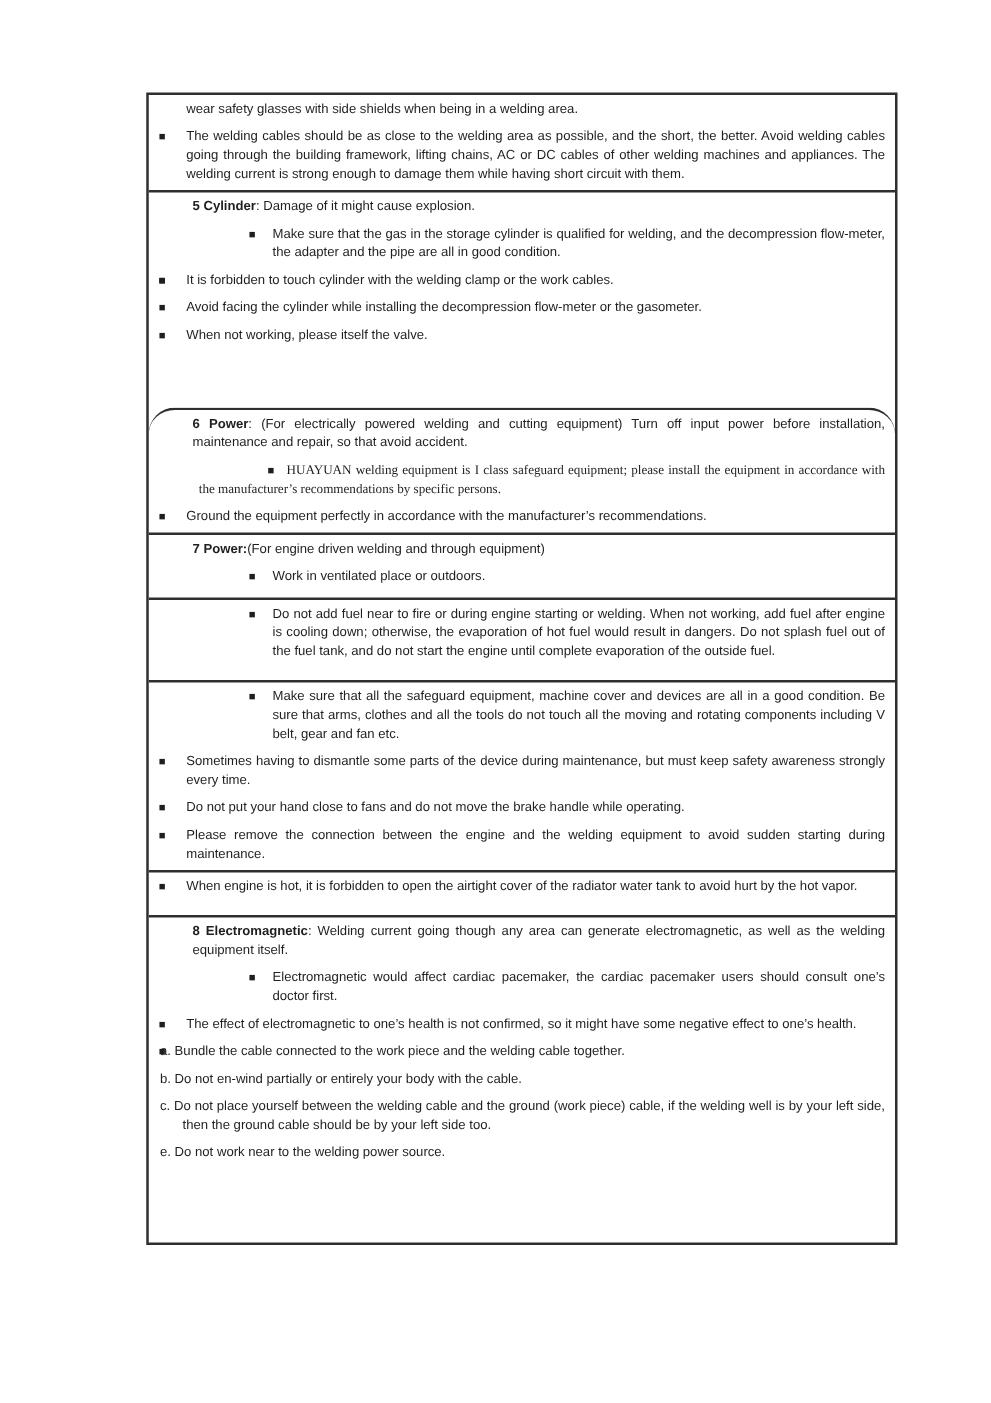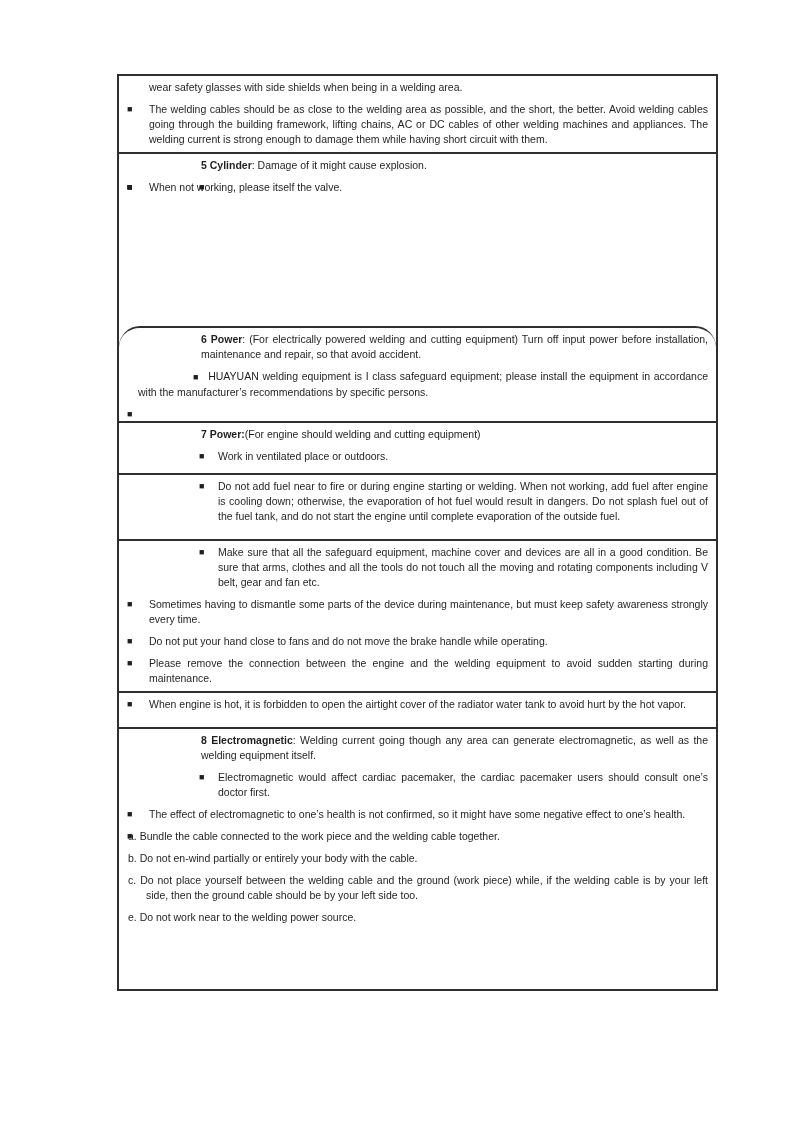--- a/index.html
+++ b/index.html
@@ -37,25 +37,25 @@
 
   
   p.li { position: relative; margin-left: 30px; }
   p.li .mark { position: absolute; left: -22px; top: 0; font-size: 9px; }
 
   
   p.sub { position: relative; margin-left: 99px; }
   p.sub .mark { position: absolute; left: -19px; top: 0; font-size: 9px; }
 
   
-  p.heading { margin-left: 82px; }
+  p.heading { margin-left: 35px; }
   p.heading b { font-weight: bold; }
 
   
-  p.hang { margin-left: 19px; text-indent: 55px; }
+  p.hang { margin-left: 40px; text-indent: 55px; font-family: Liberation Serif, serif; }
   p.hang .mark { font-size: 9px; margin-right: 9px; }
 
   
   p.lettered { margin-left: 27px; text-indent: -18px; }
 
   
   .r1 { min-height: 73px; }
   .r2 { min-height: 174px; }
   .r3 { min-height: 95px; border-radius: 21px; }
   .r4 { min-height: 52px; }
@@ -77,54 +77,58 @@
         <span>The welding cables should be as close to the welding area as possible, and the short, the better. Avoid welding cables going through the building framework, lifting chains, AC or DC cables of other welding machines and appliances. The welding current is strong enough to damage them while having short circuit with them.</span>
       </p>
     </div>
 
     <div class="row r2">
       <p class="heading">
         <b>5 Cylinder</b><span>: Damage of it might cause explosion.</span>
       </p>
       <p class="sub">
         <span class="mark">■</span>
+        <span>Make sure that the gas in the storage cylinder is qualified for welding, and the decompression flow-meter, the adapter and the pipe are all in good condition.</span>
       </p>
       <p class="li">
         <span class="mark">■</span>
       </p>
       <p class="li">
         <span class="mark">■</span>
       </p>
       <p class="li">
         <span class="mark">■</span>
+        <span>It is forbidden to touch cylinder with the welding clamp or the work cables.</span>
       </p>
       <p class="li">
         <span class="mark">■</span>
+        <span>Avoid facing the cylinder while installing the decompression flow-meter or the gasometer.</span>
       </p>
       <p class="li">
         <span class="mark">■</span>
         <span>When not working, please itself the valve.</span>
       </p>
     </div>
 
     <div class="row r3">
       <p class="heading">
         <b>6 Power</b><span>: (For electrically powered welding and cutting equipment) Turn off input power before installation, maintenance and repair, so that avoid accident.</span>
       </p>
       <p class="hang">
         <span class="mark">■</span><span>HUAYUAN welding equipment is I class safeguard equipment; please install the equipment in accordance with the manufacturer’s recommendations by specific persons.</span>
       </p>
       <p class="li">
         <span class="mark">■</span>
+        <span>Ground the equipment perfectly in accordance with the manufacturer’s recommendations.</span>
       </p>
     </div>
 
     <div class="row r4">
       <p class="heading">
-        <b>7 Power:</b><span>(For engine should welding and cutting equipment)</span>
+        <b>7 Power:</b><span>(For engine driven welding and through equipment)</span>
       </p>
       <p class="sub">
         <span class="mark">■</span>
         <span>Work in ventilated place or outdoors.</span>
       </p>
     </div>
 
     <div class="row r5">
       <p class="sub">
         <span class="mark">■</span>
@@ -168,18 +172,18 @@
       </p>
       <p class="li">
         <span class="mark">■</span>
         <span>The effect of electromagnetic to one’s health is not confirmed, so it might have some negative effect to one’s health.</span>
       </p>
       <p class="li">
         <span class="mark">■</span>
       </p>
       <p class="lettered">a. Bundle the cable connected to the work piece and the welding cable together.</p>
       <p class="lettered">b. Do not en-wind partially or entirely your body with the cable.</p>
-      <p class="lettered">c. Do not place yourself between the welding cable and the ground (work piece) while, if the welding cable is by your left side, then the ground cable should be by your left side too.</p>
+      <p class="lettered">c. Do not place yourself between the welding cable and the ground (work piece) cable, if the welding well is by your left side, then the ground cable should be by your left side too.</p>
       <p class="lettered">e. Do not work near to the welding power source.</p>
     </div>
 
   </div>
 </div>
 
 </body></html>

